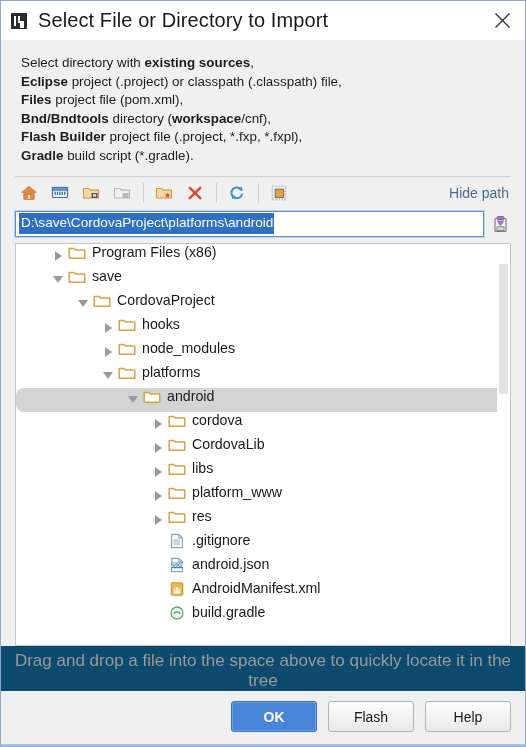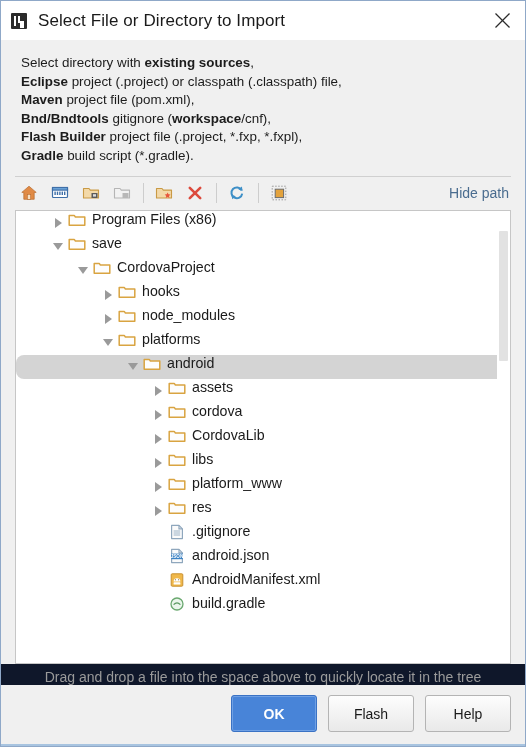--- a/index.html
+++ b/index.html
@@ -53,21 +53,21 @@
   .app-icon::after {
     content: "";
     position: absolute;
     left: 7px; top: 3px;
     width: 2px; height: 7px;
     background: #ffffff;
     box-shadow: 2px 5px 0 0 #ffffff, 4px 5px 0 0 #ffffff;
   }
   .title-text {
     margin-left: 11px;
-    font-size: 17px;
+    font-size: 20px;
     color: #1a1a1a;
     letter-spacing: 0.1px;
   }
   .close-btn {
     position: absolute;
     right: 0; top: 0;
     width: 46px; height: 39px;
     display: flex;
     align-items: center;
     justify-content: center;
@@ -225,39 +225,39 @@
     position: absolute;
     left: 2px;
     width: 9px;
     background: #e2e2e2;
     border-radius: 1px;
   }
 
   
   .hint {
     text-align: center;
-    font-size: 14px;
+    font-size: 17px;
     color: #9a9a9a;
     padding: 5px 0 0 0;
-    background: #0f172a;
+    background: #0c4a6e;
   }
 
   
   .btnbar {
     background: #f0f0f0;
     padding: 10px 14px 12px 14px;
     display: flex;
     justify-content: flex-end;
     align-items: center;
     gap: 11px;
     border-bottom: 2px solid #a8c4e0;
   }
   .btn {
     min-width: 86px;
-    height: 37px;
+    height: 31px;
     font-size: 14px;
     border-radius: 3px;
     display: flex;
     align-items: center;
     justify-content: center;
     cursor: default;
     box-sizing: border-box;
   }
   .btn.secondary {
     background: linear-gradient(#fdfdfd, #e9e9e9);
@@ -284,22 +284,22 @@
       <svg width="17" height="17" viewBox="0 0 17 17">
         <line x1="1.5" y1="1.5" x2="15.5" y2="15.5" stroke="#2b2b2b" stroke-width="1.3"></line>
         <line x1="15.5" y1="1.5" x2="1.5" y2="15.5" stroke="#2b2b2b" stroke-width="1.3"></line>
       </svg>
     </div>
   </div>
 
   <div class="desc">
       <div><span>Select directory with </span><b>existing sources</b><span>,</span></div>
       <div><b>Eclipse</b><span> project (.project) or classpath (.classpath) file,</span></div>
-      <div><b>Maven</b><span> project file (pom.xml),</span></div>
-      <div><b>Bnd/Bndtools</b><span> gitignore (</span><b>workspace</b><span>/cnf),</span></div>
+      <div><b>Files</b><span> project file (pom.xml),</span></div>
+      <div><b>Bnd/Bndtools</b><span> directory (</span><b>workspace</b><span>/cnf),</span></div>
       <div><b>Flash Builder</b><span> project file (.project, *.fxp, *.fxpl),</span></div>
       <div><b>Gradle</b><span> build script (*.gradle).</span></div>
     </div>
 
   <div class="toolbar-wrap">
     <div class="toolbar">
 
       <div class="tb-btn">
         <svg width="18" height="18" viewBox="0 0 18 18">
           <path d="M9 2.2 L16.2 8.4 L14.2 8.4 L14.2 15.3 L3.8 15.3 L3.8 8.4 L1.8 8.4 Z" fill="#e08a46" stroke="#b86a2c" stroke-width="0.7" stroke-linejoin="round"></path>
@@ -368,20 +368,33 @@
         <svg width="18" height="18" viewBox="0 0 18 18">
           <rect x="2.2" y="2.2" width="13.6" height="13.6" fill="none" stroke="#9a9a9a" stroke-width="1" stroke-dasharray="1.5 1.5"></rect>
           <rect x="5.2" y="5.2" width="8.4" height="8.4" fill="#e3a23c" stroke="#6b6b6b" stroke-width="1"></rect>
         </svg>
       </div>
 
       <div class="hide-path">Hide path</div>
     </div>
   </div>
 
+  <div class="pathrow">
+    <div class="path-field">
+      <span class="path-value">D:\save\CordovaProject\platforms\android</span>
+    </div>
+    <div class="paste-icon">
+      <svg width="17" height="18" viewBox="0 0 17 18">
+        <rect x="3" y="3.4" width="11" height="13" rx="1" fill="#f1f1f1" stroke="#7b7b7b" stroke-width="1.1"></rect>
+        <rect x="5.4" y="1.6" width="6.2" height="3" rx="0.6" fill="#b07fd0" stroke="#7b5a99" stroke-width="1"></rect>
+        <path d="M4.6 5.6 L12.4 5.6 L8.5 11.6 Z" fill="#a36fcc"></path>
+        <rect x="5" y="11.8" width="7" height="3.6" fill="#d9d9d9" stroke="#7b7b7b" stroke-width="0.9"></rect>
+      </svg>
+    </div>
+  </div>
 
   <div class="tree-wrap">
     <div class="tree">
         <div class="row">
           <div style="width: 33px; flex: 0 0 auto;"></div>
           <div class="twisty">
             <div class="tri closed"></div>
           </div>
           <div class="nodeicon">
             <svg width="18" height="16" viewBox="0 0 18 16">
@@ -454,32 +467,20 @@
           <div style="width: 108px; flex: 0 0 auto;"></div>
           <div class="twisty">
             <div class="tri open"></div>
           </div>
           <div class="nodeicon">
             <svg width="18" height="16" viewBox="0 0 18 16">
               <path d="M1.2 3.4 L6.2 3.4 L7.4 5 L16.8 5 L16.8 13.2 L1.2 13.2 Z" fill="#fdfdfd" stroke="#d9a441" stroke-width="1.5" stroke-linejoin="round"></path>
             </svg>
           </div>
           <div class="label">android</div>
-        </div>
-        <div class="row">
-          <div style="width: 133px; flex: 0 0 auto;"></div>
-          <div class="twisty">
-            <div class="tri closed"></div>
-          </div>
-          <div class="nodeicon">
-            <svg width="18" height="16" viewBox="0 0 18 16">
-              <path d="M1.2 3.4 L6.2 3.4 L7.4 5 L16.8 5 L16.8 13.2 L1.2 13.2 Z" fill="#fdfdfd" stroke="#d9a441" stroke-width="1.5" stroke-linejoin="round"></path>
-            </svg>
-          </div>
-          <div class="label">assets</div>
         </div>
         <div class="row">
           <div style="width: 133px; flex: 0 0 auto;"></div>
           <div class="twisty">
             <div class="tri closed"></div>
           </div>
           <div class="nodeicon">
             <svg width="18" height="16" viewBox="0 0 18 16">
               <path d="M1.2 3.4 L6.2 3.4 L7.4 5 L16.8 5 L16.8 13.2 L1.2 13.2 Z" fill="#fdfdfd" stroke="#d9a441" stroke-width="1.5" stroke-linejoin="round"></path>
             </svg>

